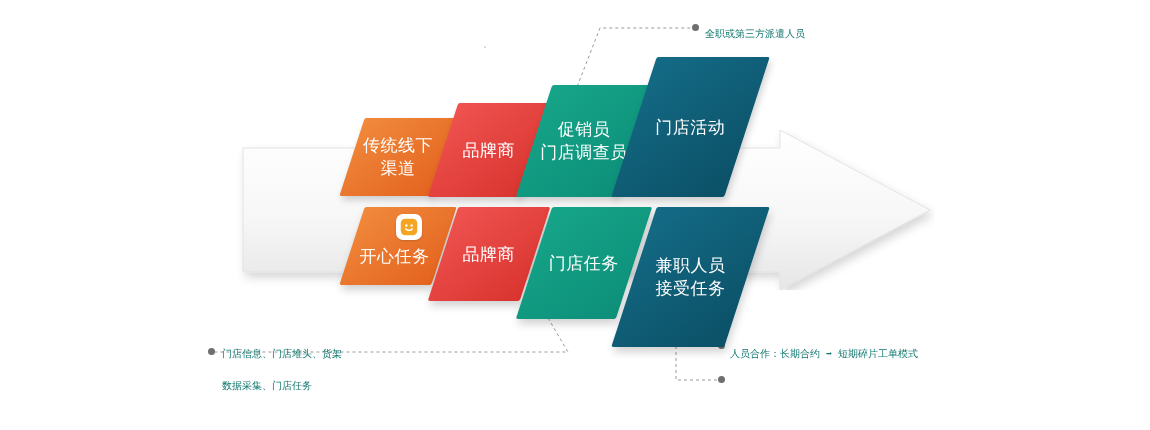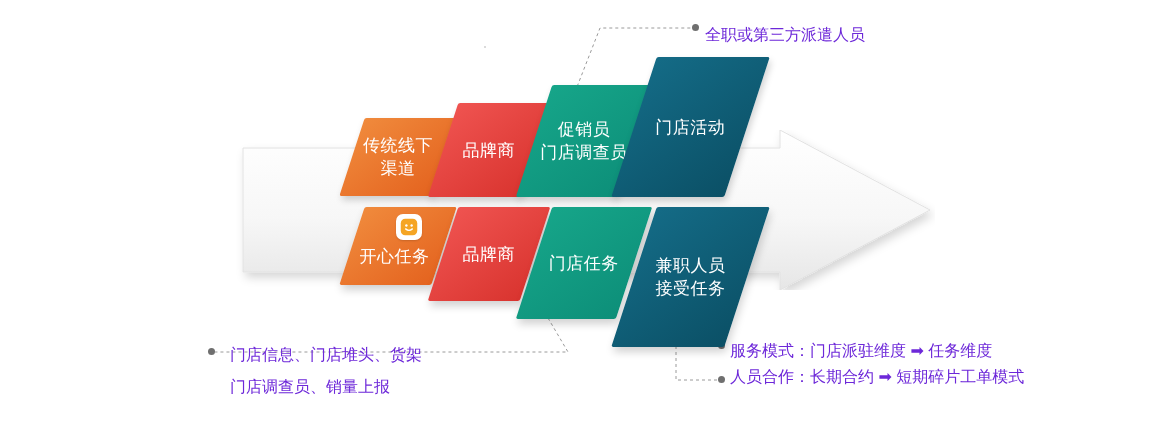--- a/index.html
+++ b/index.html
@@ -83,27 +83,28 @@
     box-shadow: 0 1px 2px rgba(0,0,0,0.15);
     display: flex;
     align-items: center;
     justify-content: center;
     z-index: 6;
   }
 
   
   .callout {
     position: absolute;
-    color: #6d28d9;
-    font-size: 16px;
+    color: #0f766e;
+    font-size: 10px;
     line-height: 22px;
     white-space: nowrap;
+    font-family: Liberation Mono, monospace;
   }
   .callout.l-top   { left: 705px; top: 24px; }
-  .callout.l-bl    { left: 222px; top: 344px; margin-left: 8px; }
+  .callout.l-bl    { left: 222px; top: 344px; }
   .callout.l-br    { left: 730px; top: 340px; }
 
   .dot {
     position: absolute;
     width: 7px;
     height: 7px;
     border-radius: 50%;
     background: #6f6f6f;
   }
 
@@ -212,21 +213,20 @@
     <div class="par-inner">
       <div class="label">兼职人员
 接受任务</div>
     </div>
   </div>
 
   <div class="callout l-top">全职或第三方派遣人员</div>
 
   <div class="callout l-bl">
     <div>门店信息、门店堆头、货架</div>
-    <div style="margin-top:10px;">门店调查员、销量上报</div>
+    <div style="margin-top:10px;">数据采集、门店任务</div>
   </div>
 
   <div class="callout l-br">
-    <div>服务模式：门店派驻维度 ➡ 任务维度</div>
     <div style="margin-top:4px;">人员合作：长期合约 ➡ 短期碎片工单模式</div>
   </div>
 
 </div>
 
 </body></html>

